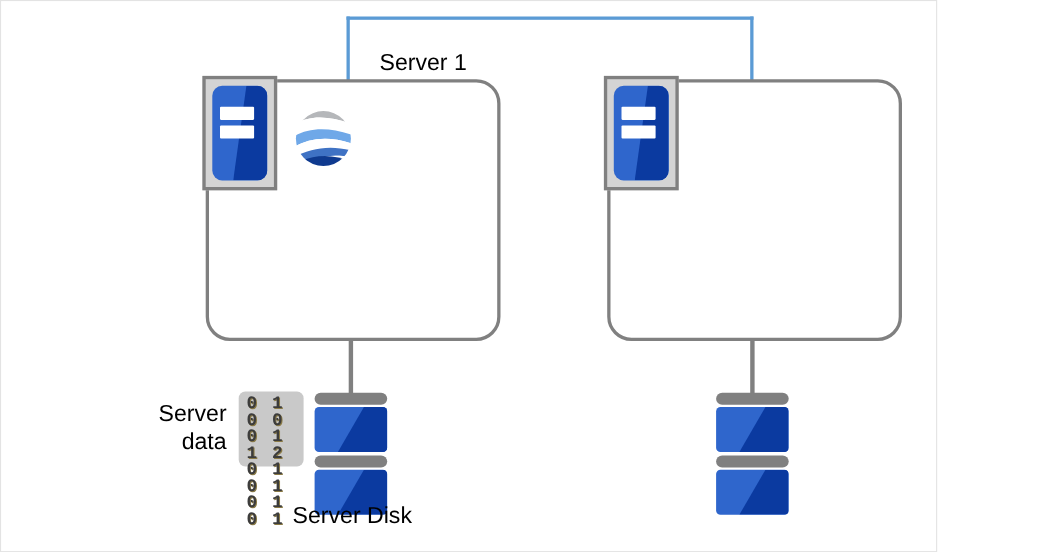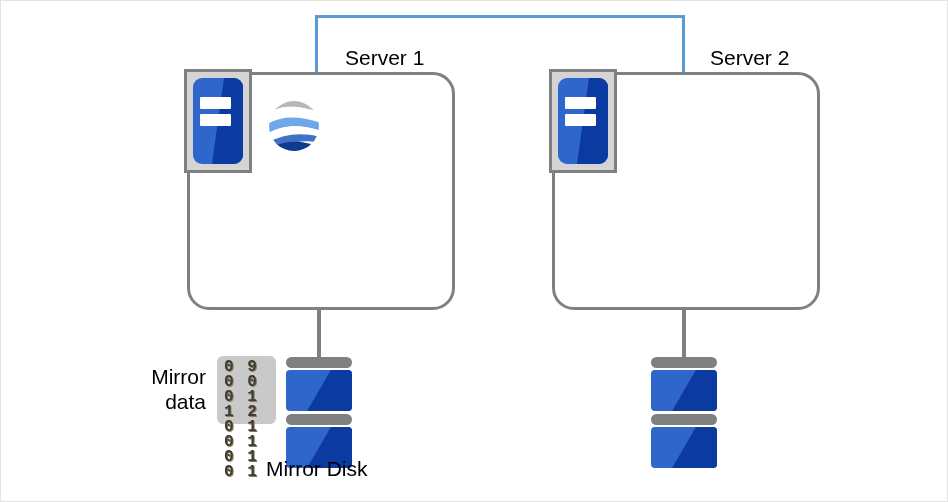--- a/index.html
+++ b/index.html
@@ -2,21 +2,21 @@
 <html><head>
 <meta charset="utf-8">
 <style>
   html, body {
     margin: 0;
     padding: 0;
     background: #ffffff;
   }
   #canvas {
     position: relative;
-    width: 948px;
+    width: 852px;
     height: 502px;
     background: #ffffff;
     border: 1px solid #e3e3e3;
     box-sizing: border-box;
     overflow: hidden;
     font-family: "Liberation Sans", sans-serif;
   }
 
   
   .interconnect-h {
@@ -194,33 +194,32 @@
     <div class="plate"></div>
     <div class="slab">
       <div class="shade"></div>
     </div>
     <div class="plate"></div>
     <div class="slab">
       <div class="shade"></div>
     </div>
   </div>
 
-  <div class="label" style="left:265px; top:455px;">Mirror Disk</div>
-
-  <div class="label multiline right" style="left:120px; top:363px; width:85px;">Mirror
+  <div class="label" style="left:265px; top:455px;">Server Disk</div>
+
+  <div class="label multiline right" style="left:120px; top:363px; width:85px;">Server
 data</div>
 
   <div class="binary-block" style="left:216px; top:355px; width:59px; height:68px;">
-    <span class="row">0 9 0 0</span>
+    <span class="row">0 1 0 0</span>
     <span class="row">0 1 1 2</span>
     <span class="row">0 1 0 1</span>
     <span class="row">0 1 0 1</span>
   </div>
 
-  <div class="label" style="left:709px; top:44px;">Server 2</div>
 
   <div class="server-box" style="left:551px; top:71px; width:268px; height:238px;"></div>
 
   <div class="server-icon" style="left:548px; top:68px;">
     <div class="tower">
       <div class="shade"></div>
       <div class="bar b1"></div>
       <div class="bar b2"></div>
     </div>
   </div>

